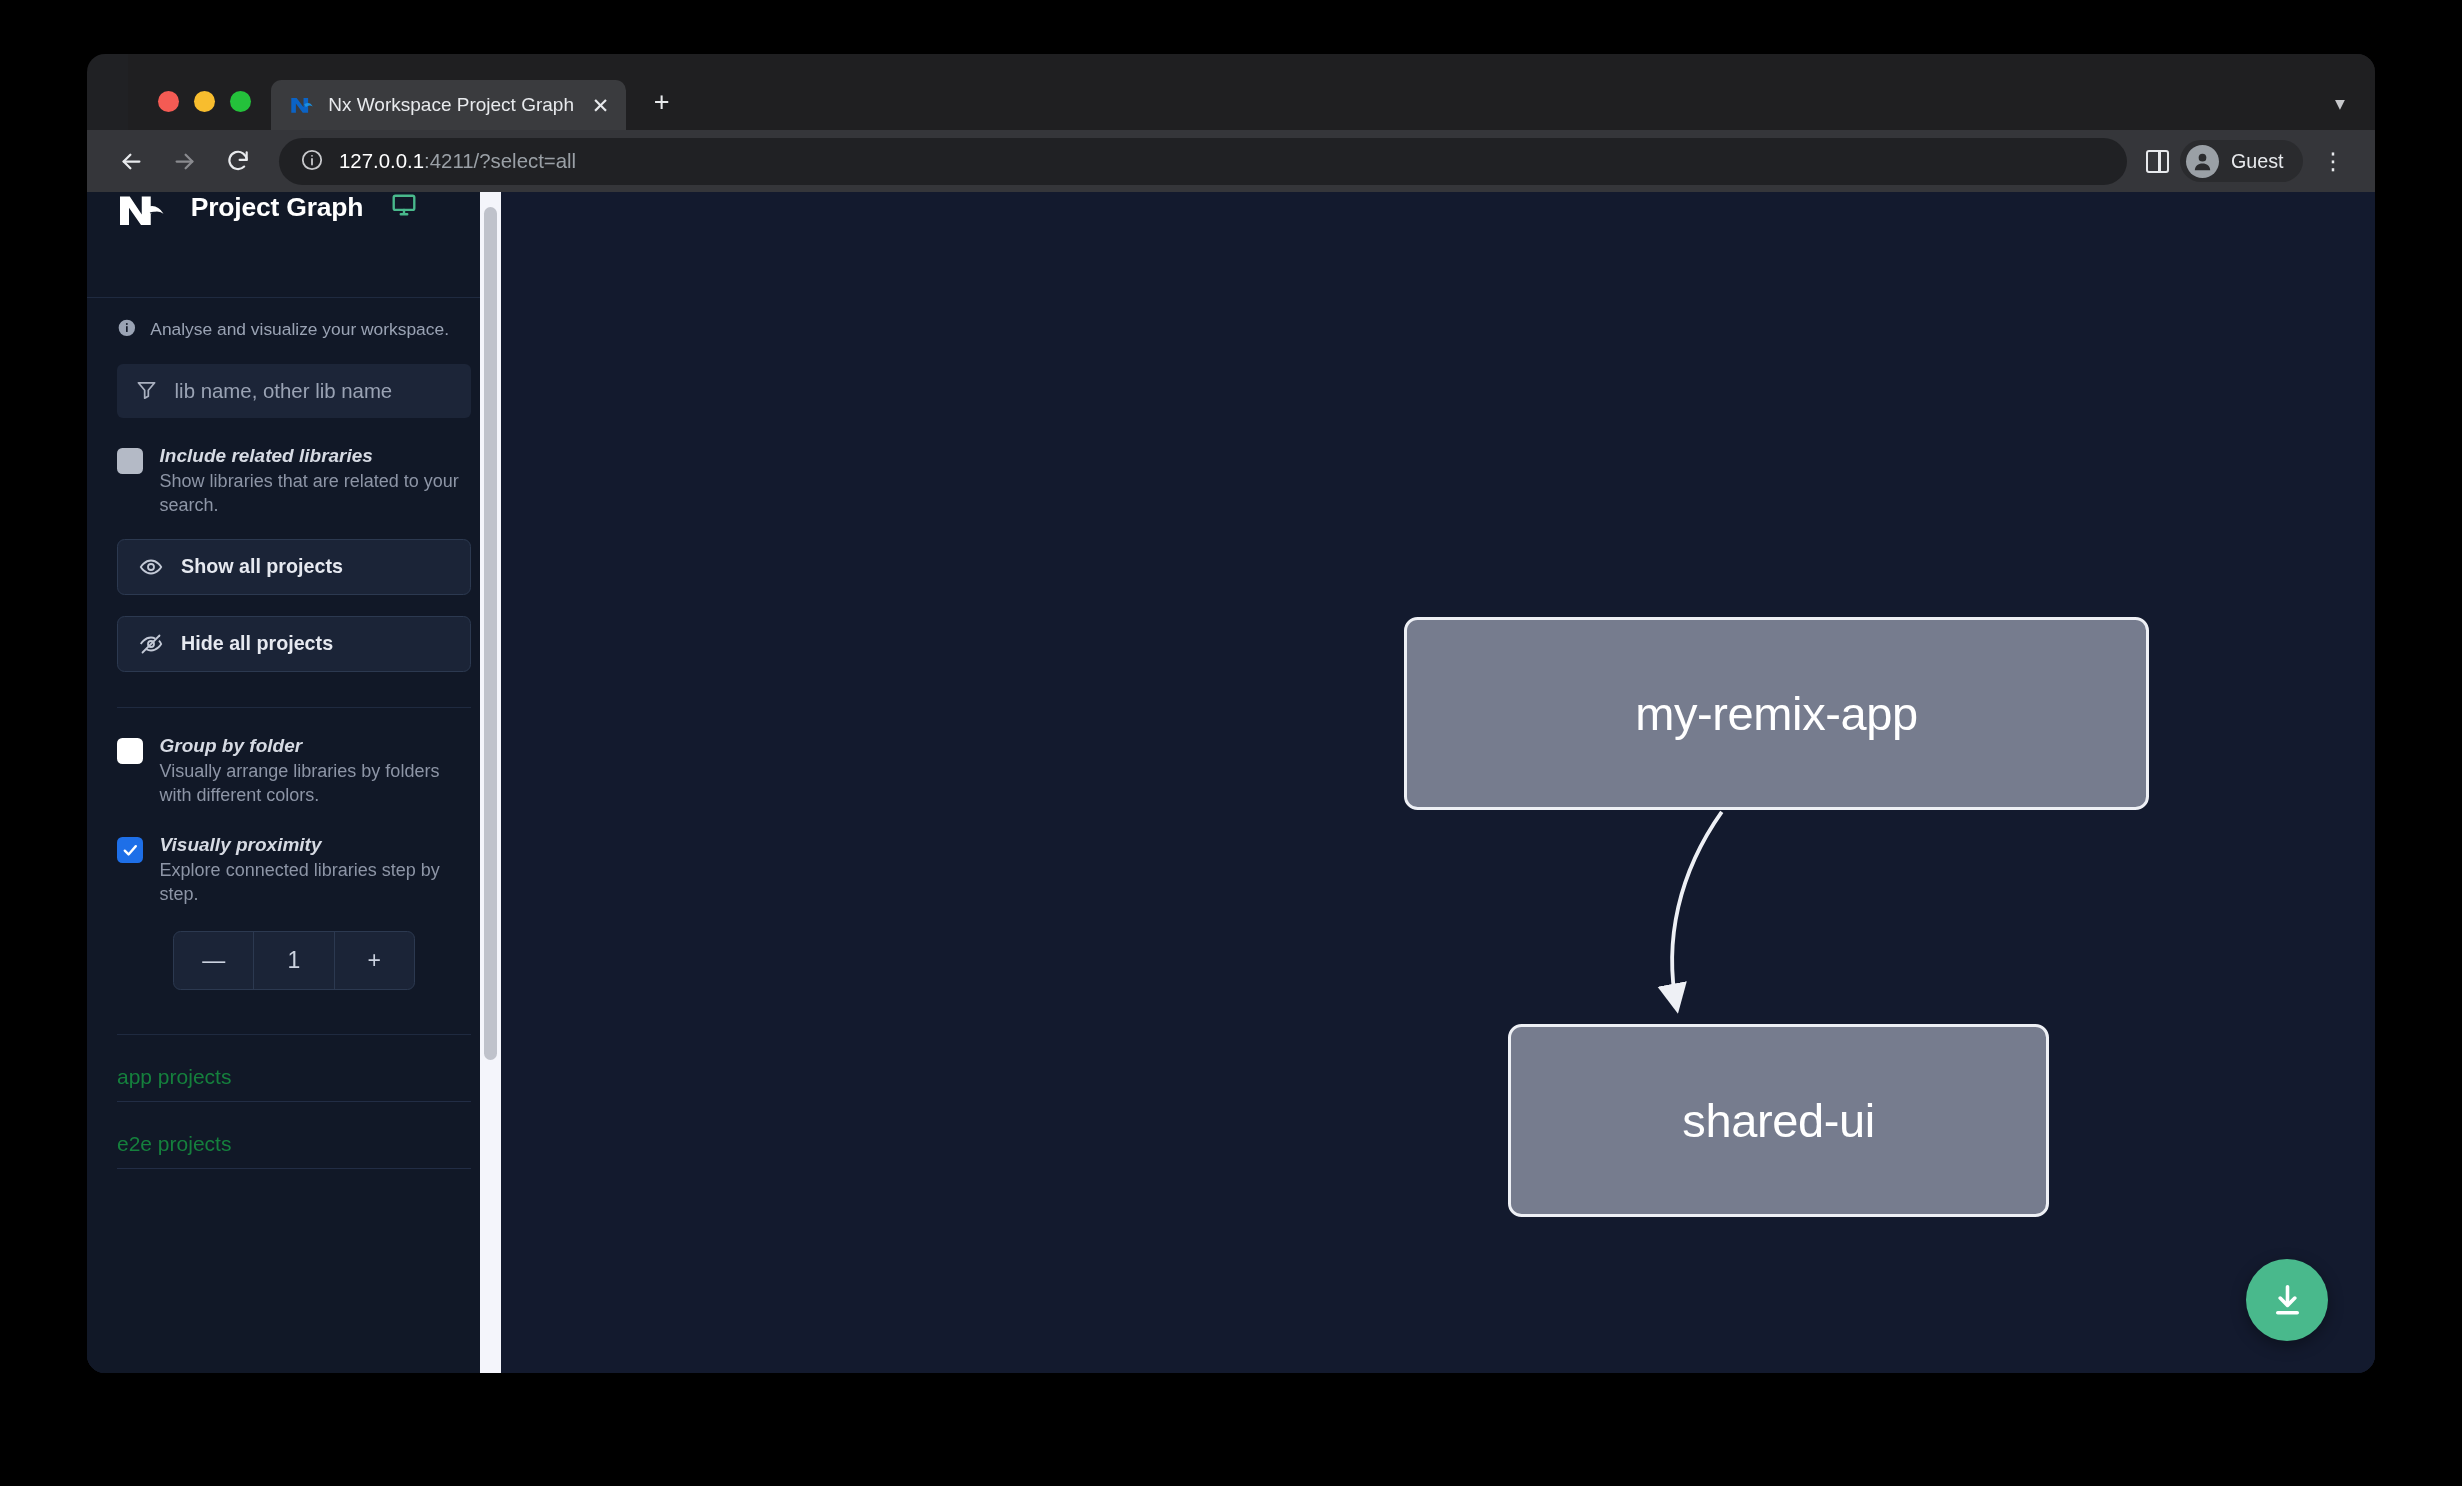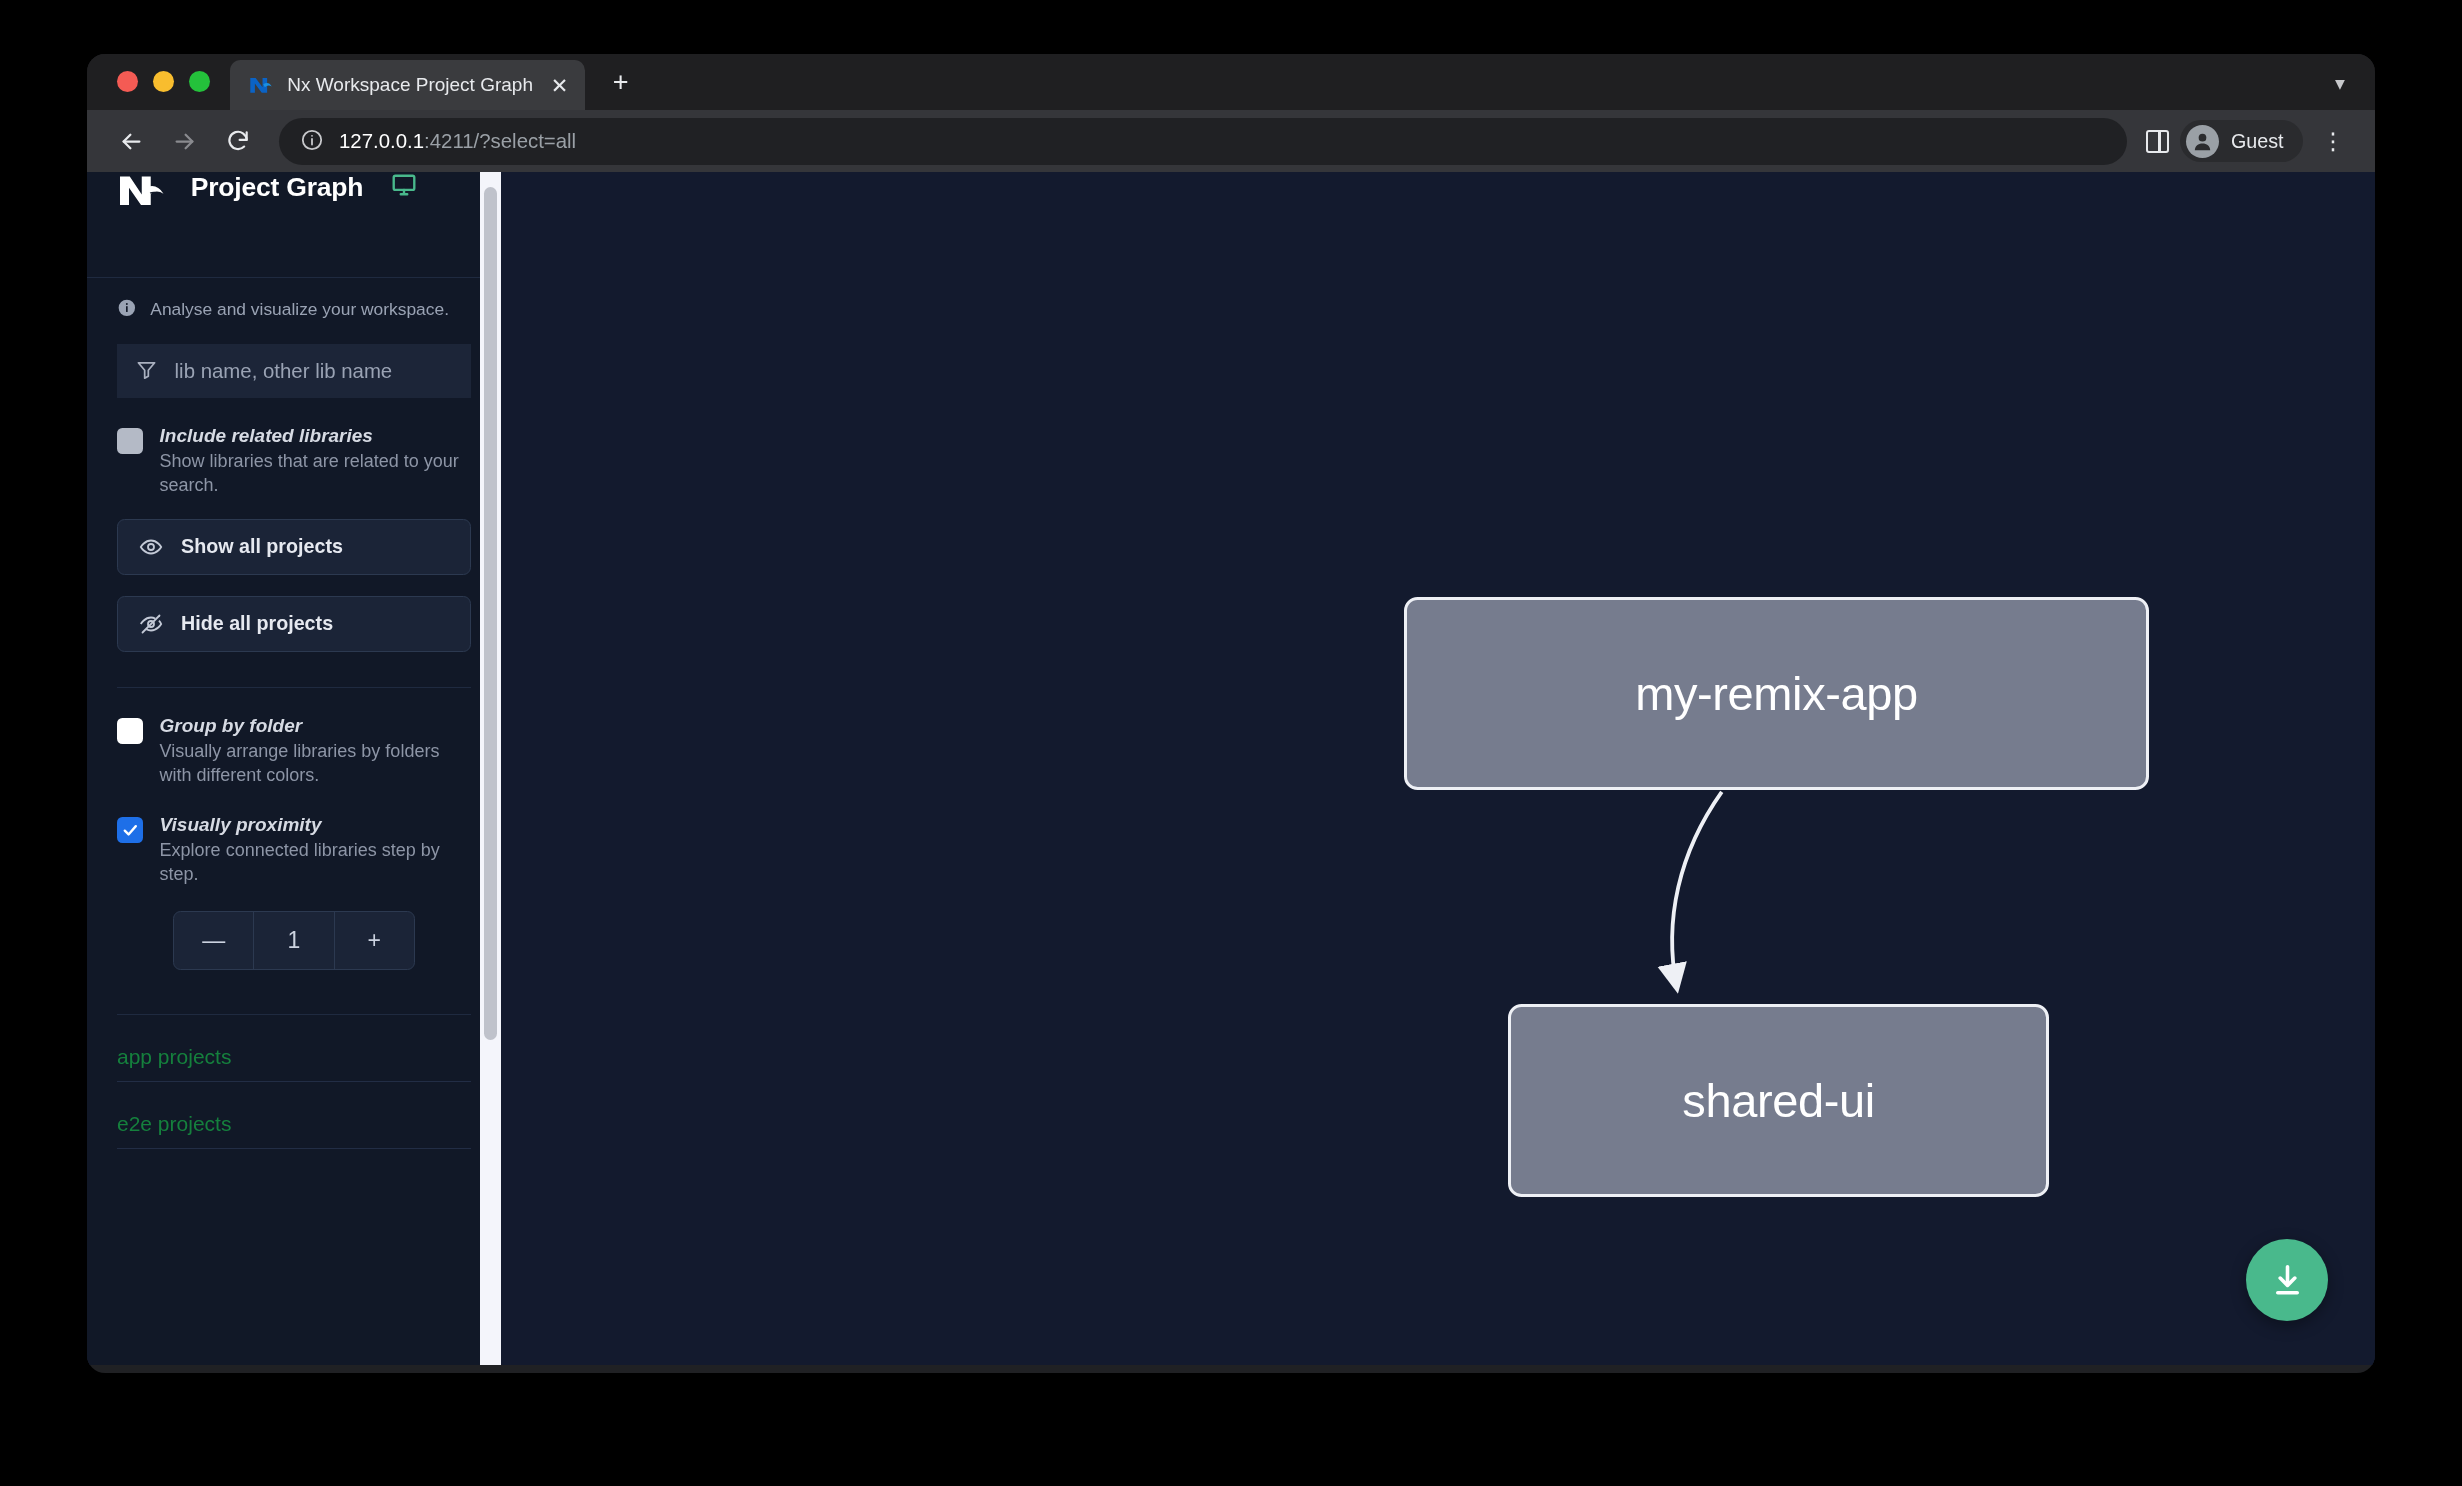--- a/index.html
+++ b/index.html
@@ -17,24 +17,25 @@
     width: 2288px; height: 1319px;
     border-radius: 18px;
     overflow: hidden;
     background: #202124;
     box-shadow: 0 15px 45px rgba(0,0,0,0.6);
   }
 
   
   .tabstrip {
     position: relative;
-    height: 56px;
+    height: 76px;
     background: #1f1f21;
     display: flex;
     align-items: flex-end;
+    margin-left: 41px;
   }
   .traffic {
     display: flex; align-items: center; gap: 15px;
     padding: 0 0 18px 30px;
   }
   .dot { width: 21px; height: 21px; border-radius: 50%; }
   .dot.red { background: #f45b54; }
   .dot.yellow { background: #f8bd2e; }
   .dot.green { background: #24c13b; }
 
@@ -153,21 +154,21 @@
     padding: 19.7px 30px 6px 30px;
   }
   .hint-text { color: #9aa3b4; font-size: 17.4px; }
 
   .sidebar-body { padding: 0 30px; }
 
   .search-wrap {
     margin-top: 18px;
     height: 54px;
     background: #1c2538;
-    border-radius: 0;
+    border-radius: 6px;
     display: flex; align-items: center;
     padding: 0 18px;
     gap: 16.6px;
   }
   .search-input {
     background: transparent; border: none; outline: none;
     color: #c7cbd6; font-size: 20.4px;
     font-family: "Liberation Sans", sans-serif;
     flex: 1 1 auto; min-width: 0;
   }

